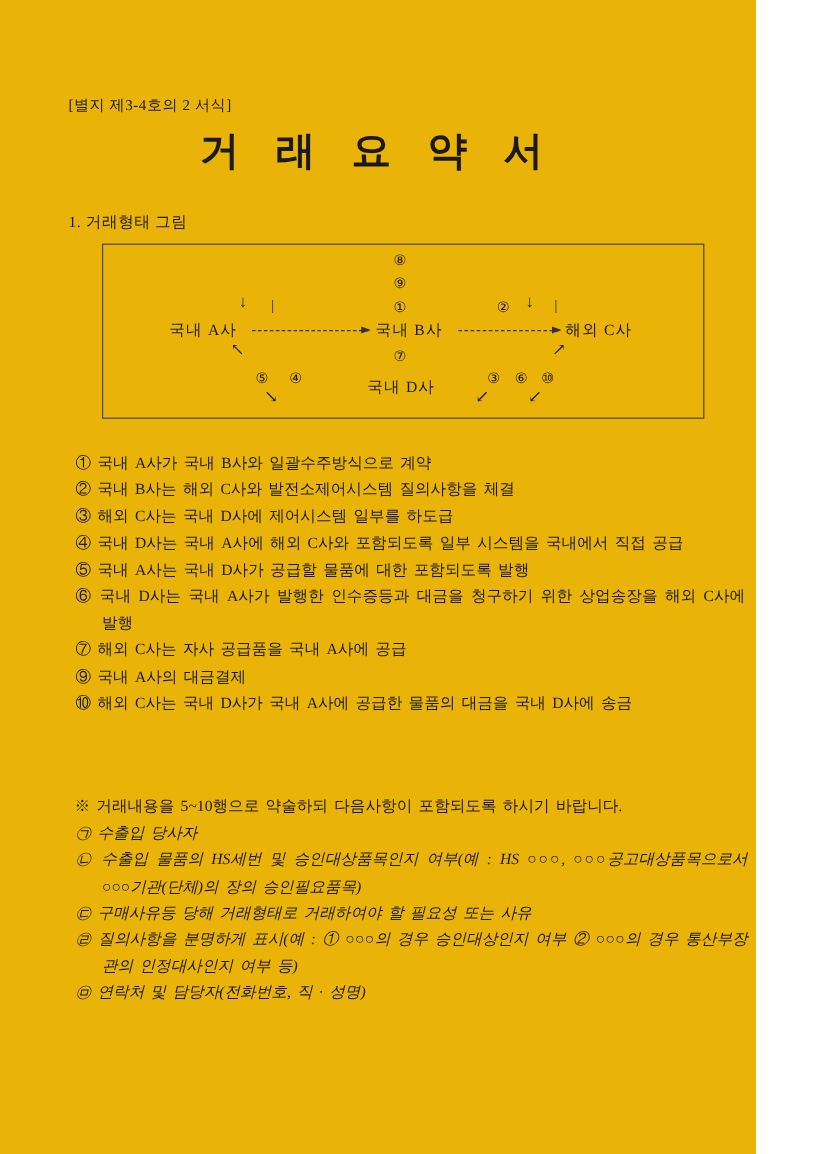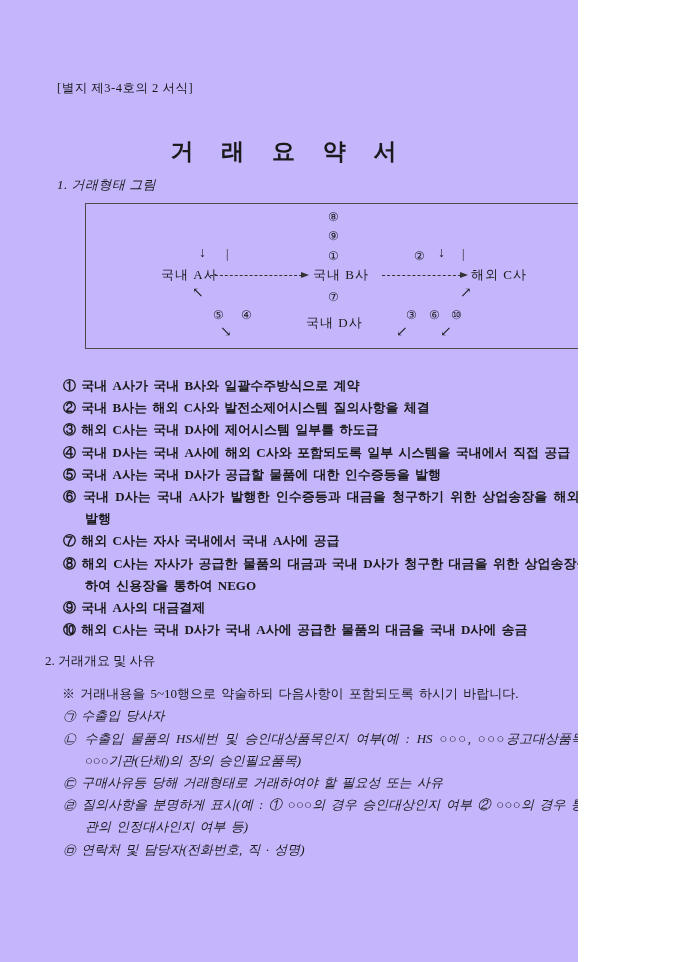--- a/index.html
+++ b/index.html
@@ -2,51 +2,51 @@
 <html><head>
 <meta charset="utf-8">
 <style>
   html,body { margin:0; padding:0; background:#ffffff; }
   body {
     width:680px; height:962px;
     font-family:"Liberation Serif","DejaVu Serif",serif;
     color:#1a1a1a;
     -webkit-font-smoothing:antialiased;
   }
-  .page { position:relative; width:578px; height:962px; overflow:hidden; background:#c4b5fd; }
+  .page { position:relative; width:630px; height:962px; overflow:hidden; background:#eab308; }
 
   .form-note { position:absolute; left:57px; top:80px; font-size:12.5px; letter-spacing:0.5px; }
 
   .doc-title {
-    position:absolute; left:0; top:136px; width:100%;
-    text-align:center; font-size:23px; font-weight:bold; letter-spacing:11px;
+    position:absolute; left:0; top:104px; width:100%;
+    text-align:center; font-size:33px; font-weight:bold; letter-spacing:11px;
   }
 
-  .h-sec { position:absolute; left:57px; font-size:13px; letter-spacing:0.5px;font-style:italic; }
+  .h-sec { position:absolute; left:57px; font-size:13px; letter-spacing:0.5px; }
   .h-sec1 { top:176px; }
 
   
   .diagram {
     position:absolute; left:85px; top:203px; width:500px; height:144px;
     border:1px solid #4a4a4a; font-size:13px;
   }
   .d { position:absolute; white-space:nowrap; letter-spacing:1px; }
   .num { font-size:12px; letter-spacing:0; }
   .arr { font-size:14px; letter-spacing:0; }
   .bar { font-size:12px; letter-spacing:0; }
   .harrow { position:absolute; height:0; border-top:1.2px dashed #333; }
   .harrow::after {
     content:""; position:absolute; right:-2px; top:-4px;
     border-left:8px solid #333; border-top:3.5px solid transparent; border-bottom:3.5px solid transparent;
   }
 
   
   .list1 {
     position:absolute; left:63px; top:375px; width:558px;
-    font-size:13px; line-height:22.2px; text-align:justify; word-spacing:2px;font-weight:bold;
+    font-size:13px; line-height:22.2px; text-align:justify; word-spacing:2px;
   }
   .li { padding-left:22px; text-indent:-22px; }
   .marker { letter-spacing:0; }
 
   .sec2 { position:absolute; left:45px; top:650px; width:585px; font-size:13px; line-height:22.2px; }
   .sec2-note { margin-left:17px; margin-top:11px; word-spacing:2px; }
   .list2 { margin-left:18px; width:560px; text-align:justify; word-spacing:2px;font-style:italic; }
 </style>
 </head>
 <body>
@@ -64,21 +64,21 @@
     <span class="d num" style="left:242px; top:6px;">⑧</span>
     <span class="d num" style="left:242px; top:25px;">⑨</span>
 
     <span class="d arr" style="left:113px; top:41px;">↓</span>
     <span class="d bar" style="left:140px; top:43px;">|</span>
     <span class="d num" style="left:242px; top:45px;">①</span>
     <span class="d num" style="left:328px; top:45px;">②</span>
     <span class="d arr" style="left:352px; top:41px;">↓</span>
     <span class="d bar" style="left:376px; top:43px;">|</span>
 
-    <span class="d" style="left:55px;  top:62px;margin-left:20px;">국내 A사</span>
+    <span class="d" style="left:55px;  top:62px;">국내 A사</span>
     <div class="harrow" style="left:124px; top:71px; width:97px;"></div>
     <span class="d" style="left:227px; top:62px;">국내 B사</span>
     <div class="harrow" style="left:296px; top:71px; width:84px;"></div>
     <span class="d" style="left:385px; top:62px;">해외 C사</span>
 
     <span class="d arr" style="left:106px; top:80px;">↖</span>
     <span class="d num" style="left:242px; top:86px;">⑦</span>
     <span class="d arr" style="left:374px; top:80px;">↗</span>
 
     <span class="d num" style="left:127px; top:104px;">⑤</span>
@@ -91,30 +91,28 @@
     <span class="d" style="left:220px; top:110px;text-align:right;">국내 D사</span>
     <span class="d arr" style="left:310px; top:119px;">↙</span>
     <span class="d arr" style="left:354px; top:119px;">↙</span>
   </div>
 
   <div class="list1">
     <div class="li"><span class="marker">①</span> <span>국내 A사가 국내 B사와 일괄수주방식으로 계약</span></div>
     <div class="li"><span class="marker">②</span> <span>국내 B사는 해외 C사와 발전소제어시스템 질의사항을 체결</span></div>
     <div class="li"><span class="marker">③</span> <span>해외 C사는 국내 D사에 제어시스템 일부를 하도급</span></div>
     <div class="li"><span class="marker">④</span> <span>국내 D사는 국내 A사에 해외 C사와 포함되도록 일부 시스템을 국내에서 직접 공급</span></div>
-    <div class="li"><span class="marker">⑤</span> <span>국내 A사는 국내 D사가 공급할 물품에 대한 인수증등을 발행</span></div>
+    <div class="li"><span class="marker">⑤</span> <span>국내 A사는 국내 D사가 공급할 물품에 대한 포함되도록 발행</span></div>
     <div class="li"><span class="marker">⑥</span> <span>국내 D사는 국내 A사가 발행한 인수증등과 대금을 청구하기 위한 상업송장을 해외 C사에 발행</span></div>
-    <div class="li"><span class="marker">⑦</span> <span>해외 C사는 자사 국내에서 국내 A사에 공급</span></div>
-    <div class="li"><span class="marker">⑧</span> <span>해외 C사는 자사가 공급한 물품의 대금과 국내 D사가 청구한 대금을 위한 상업송장을 발행하여 신용장을 통하여 NEGO</span></div>
+    <div class="li"><span class="marker">⑦</span> <span>해외 C사는 자사 공급품을 국내 A사에 공급</span></div>
     <div class="li"><span class="marker">⑨</span> <span>국내 A사의 대금결제</span></div>
     <div class="li"><span class="marker">⑩</span> <span>해외 C사는 국내 D사가 국내 A사에 공급한 물품의 대금을 국내 D사에 송금</span></div>
   </div>
 
   <div class="sec2">
-    <div>2. 거래개요 및 사유</div>
     <div class="sec2-note">※ 거래내용을 5~10행으로 약술하되 다음사항이 포함되도록 하시기 바랍니다.</div>
     <div class="list2">
       <div class="li"><span class="marker">㉠</span> <span>수출입 당사자</span></div>
       <div class="li"><span class="marker">㉡</span> <span>수출입 물품의 HS세번 및 승인대상품목인지 여부(예 : HS ○○○, ○○○공고대상품목으로서 ○○○기관(단체)의 장의 승인필요품목)</span></div>
       <div class="li"><span class="marker">㉢</span> <span>구매사유등 당해 거래형태로 거래하여야 할 필요성 또는 사유</span></div>
       <div class="li"><span class="marker">㉣</span> <span>질의사항을 분명하게 표시(예 : ① ○○○의 경우 승인대상인지 여부 ② ○○○의 경우 통산부장관의 인정대사인지 여부 등)</span></div>
       <div class="li"><span class="marker">㉤</span> <span>연락처 및 담당자(전화번호, 직 · 성명)</span></div>
     </div>
   </div>
 

